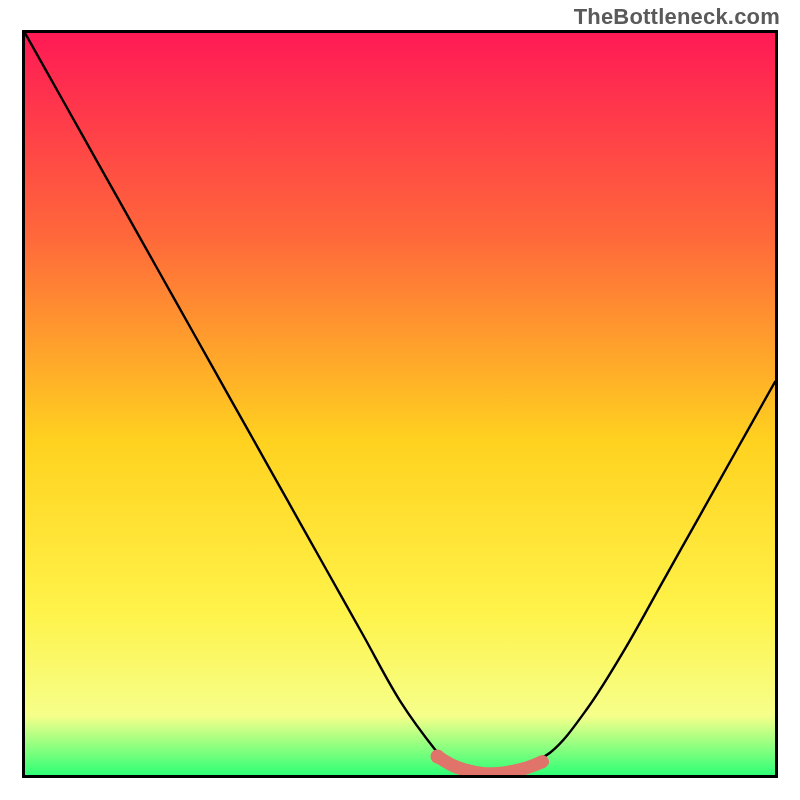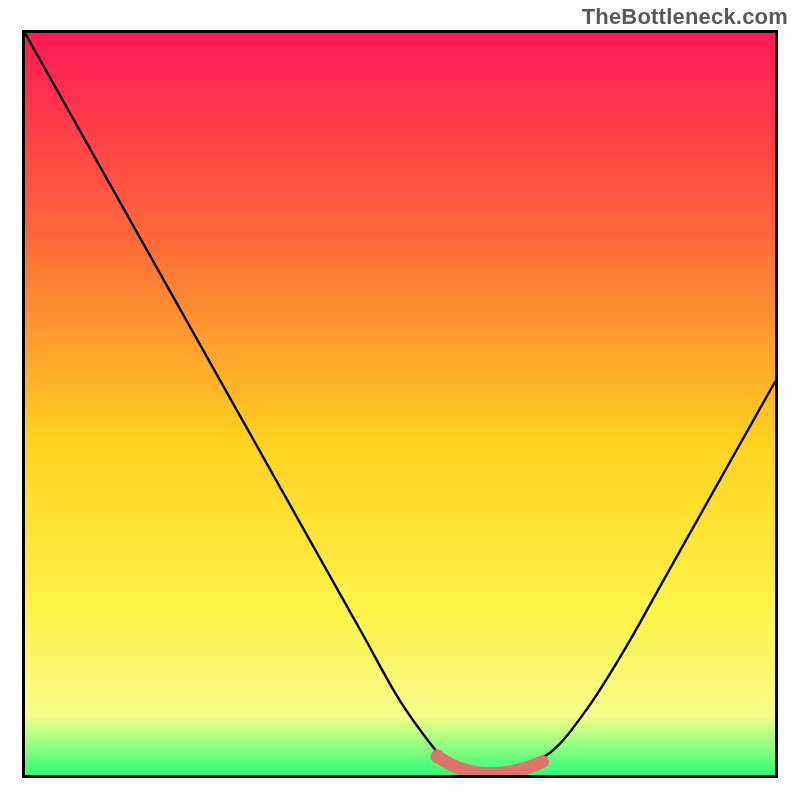--- a/index.html
+++ b/index.html
@@ -13,21 +13,21 @@
   }
   .frame {
     position: relative;
     width: 800px;
     height: 800px;
     box-sizing: border-box;
   }
   .watermark {
     position: absolute;
     top: 4px;
-    right: 12px;
+    right: 20px;
     font-size: 22px;
     font-weight: 600;
     color: #5a5a5a;
     letter-spacing: 0.2px;
     z-index: 10;
   }
   .plot-outer {
     position: absolute;
     left: 22px;
     top: 30px;

